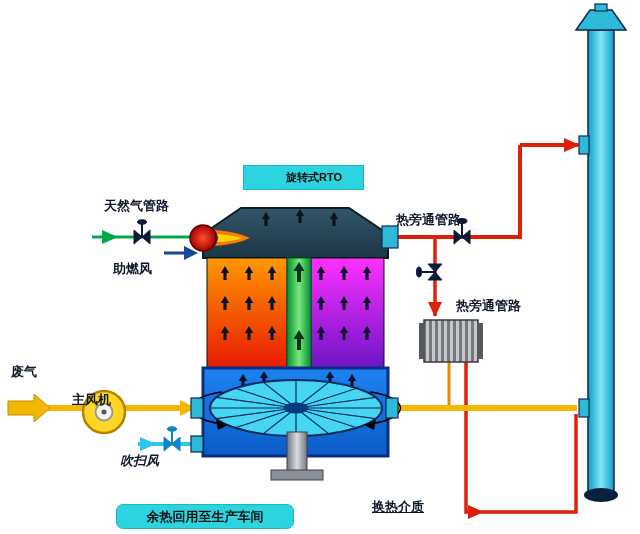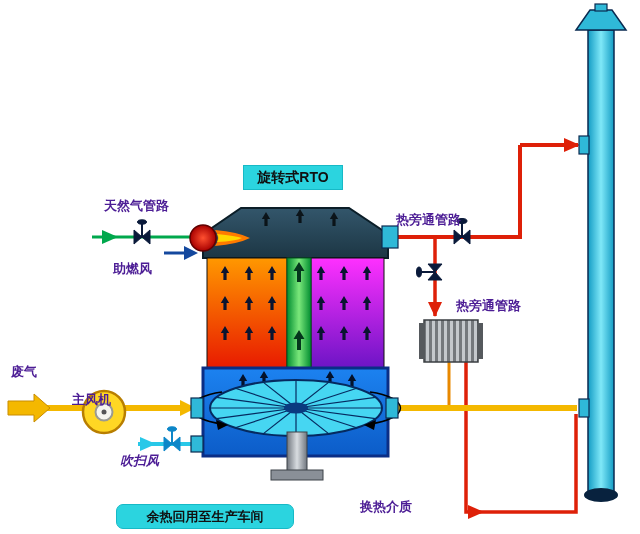--- a/index.html
+++ b/index.html
@@ -1,24 +1,24 @@
 <!DOCTYPE html>
 <html><head>
 <meta charset="utf-8">
 <style>
   html,body{margin:0;padding:0;background:#ffffff;}
   #canvas{position:relative;width:640px;height:534px;background:#ffffff;overflow:hidden;
           font-family:"Liberation Sans",sans-serif;}
   #canvas svg{position:absolute;left:0;top:0;}
-  .lbl{position:absolute;font:bold 13px "Liberation Sans",sans-serif;color:#4c1d95;
+  .lbl{position:absolute;font:bold 13px "Liberation Sans",sans-serif;color:#0f172a;
        white-space:nowrap;line-height:15px;}
   .cyan-box{position:absolute;background:#2bd4df;color:#101010;display:flex;
             align-items:center;justify-content:center;font-weight:bold;
             font-family:"Liberation Sans",sans-serif;border:1px solid #17b9c6;}
-  #title-box{left:243px;top:165px;width:98px;height:23px;font-size:14px;}
+  #title-box{left:243px;top:165px;width:98px;height:23px;font-size:11px;padding-left:21px;}
   #waste-heat-box{left:116px;top:504px;width:176px;height:23px;font-size:13px;border-radius:7px;}
 </style>
 </head>
 <body>
 
 <div id="canvas">
 
 <svg width="640" height="534" viewBox="0 0 640 534">
   <defs>
     <path id="upA" d="M0,0 L4.2,7 L1.6,7 L1.6,14 L-1.6,14 L-1.6,7 L-4.2,7 Z"></path>
@@ -241,16 +241,16 @@
 </svg>
 
 <div id="title-box" class="cyan-box">旋转式RTO</div>
 <div class="lbl" style="left:104px;top:198px;">天然气管路</div>
 <div class="lbl" style="left:113px;top:261px;">助燃风</div>
 <div class="lbl" style="left:11px;top:364px;">废气</div>
 <div class="lbl" style="left:72px;top:374px;margin-top:18px;">主风机</div>
 <div class="lbl" style="left:120px;top:453px;font-style:italic;">吹扫风</div>
 <div class="lbl" style="left:396px;top:196px;margin-top:16px;">热旁通管路</div>
 <div class="lbl" style="left:456px;top:298px;">热旁通管路</div>
-<div class="lbl" style="left:360px;top:499px;">换热介质</div>
+<div class="lbl" style="left:372px;top:499px;text-decoration:underline;">换热介质</div>
 <div id="waste-heat-box" class="cyan-box">余热回用至生产车间</div>
 
 </div>
 
 </body></html>

